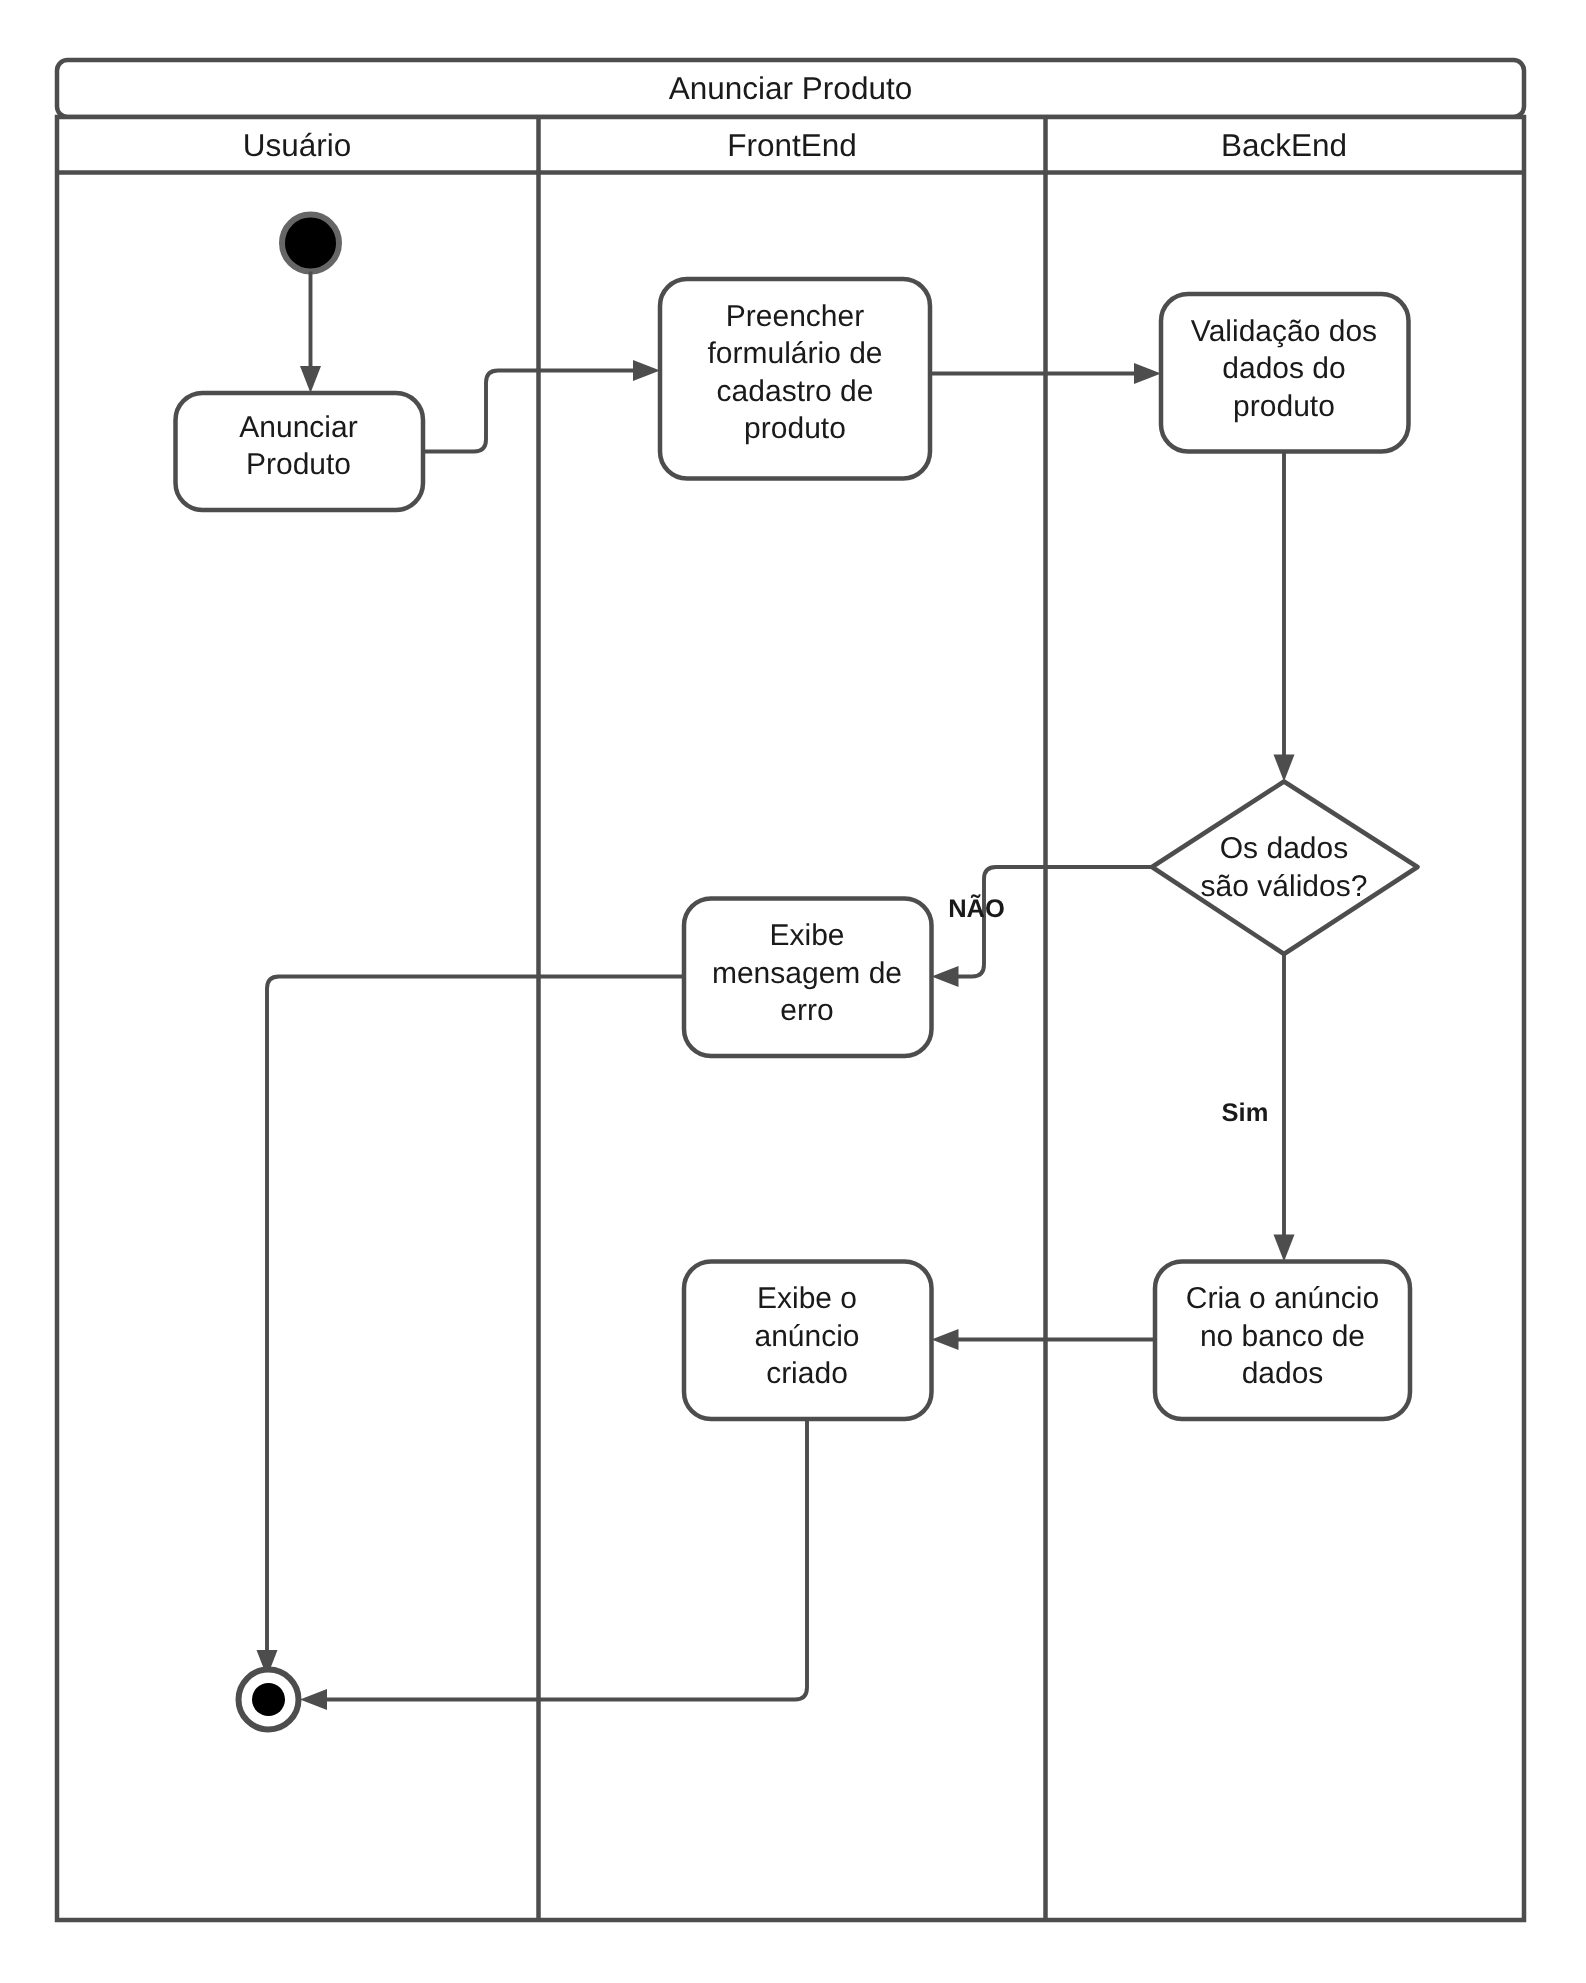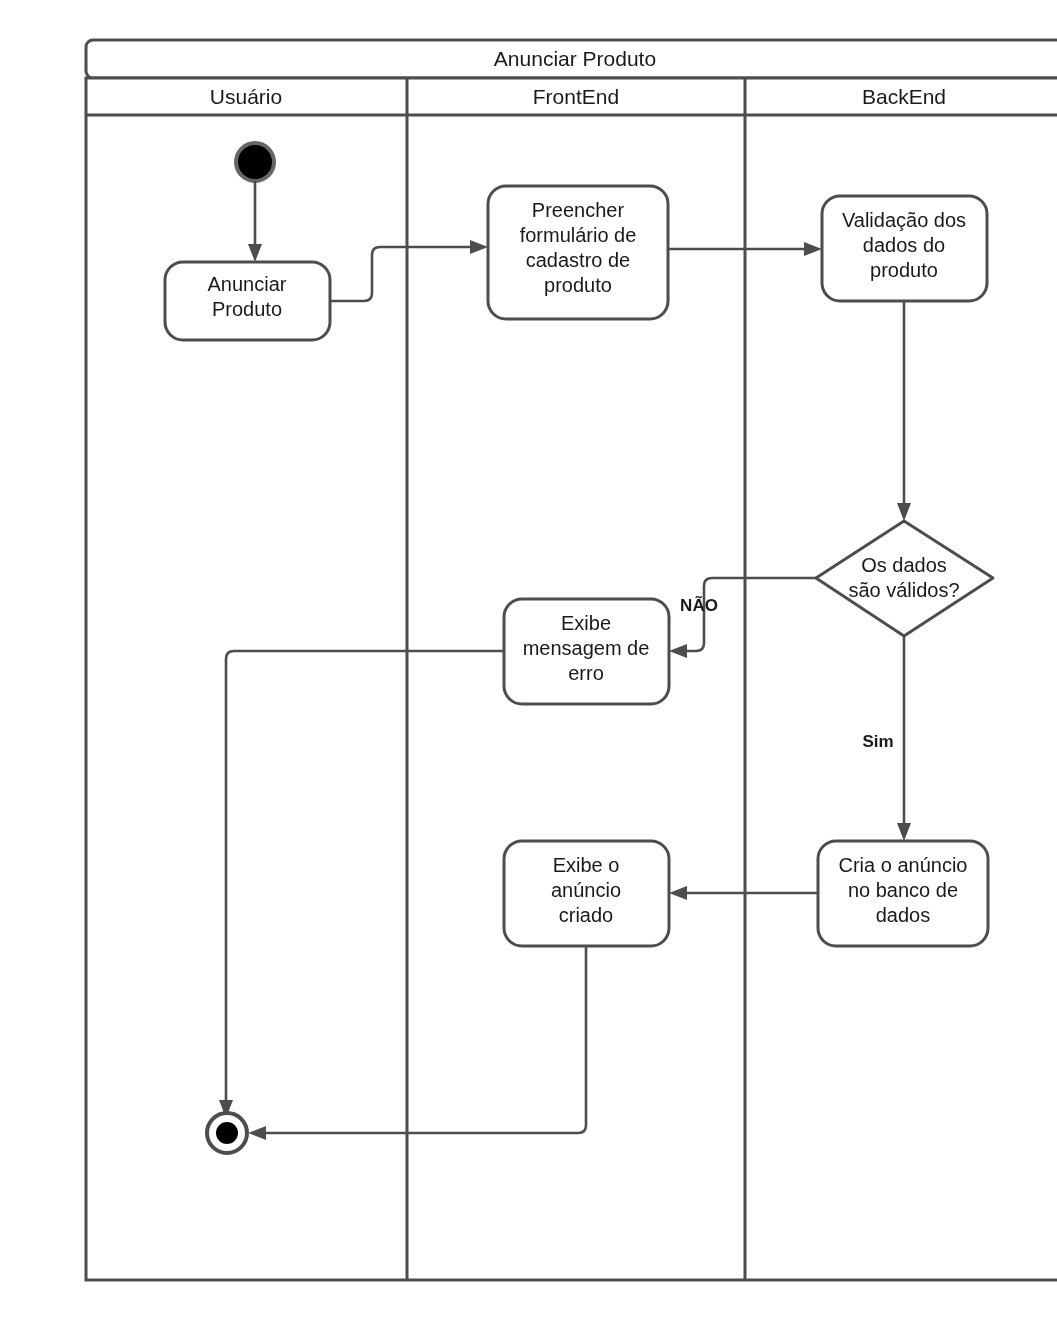--- a/index.html
+++ b/index.html
@@ -10,21 +10,20 @@
   body {
     width: 1057px;
     height: 1322px;
     font-family: "Liberation Sans", sans-serif;
     overflow: hidden;
   }
   #diagram-root {
     position: relative;
     width: 840px;
     height: 1322px;
-    padding-left: 48px;
   }
   svg#activity-diagram {
     display: block;
     width: 1057px;
     height: 1322px;
   }
   .frame-line {
     fill: #ffffff;
     stroke: #4d4d4d;
     stroke-width: 3;

